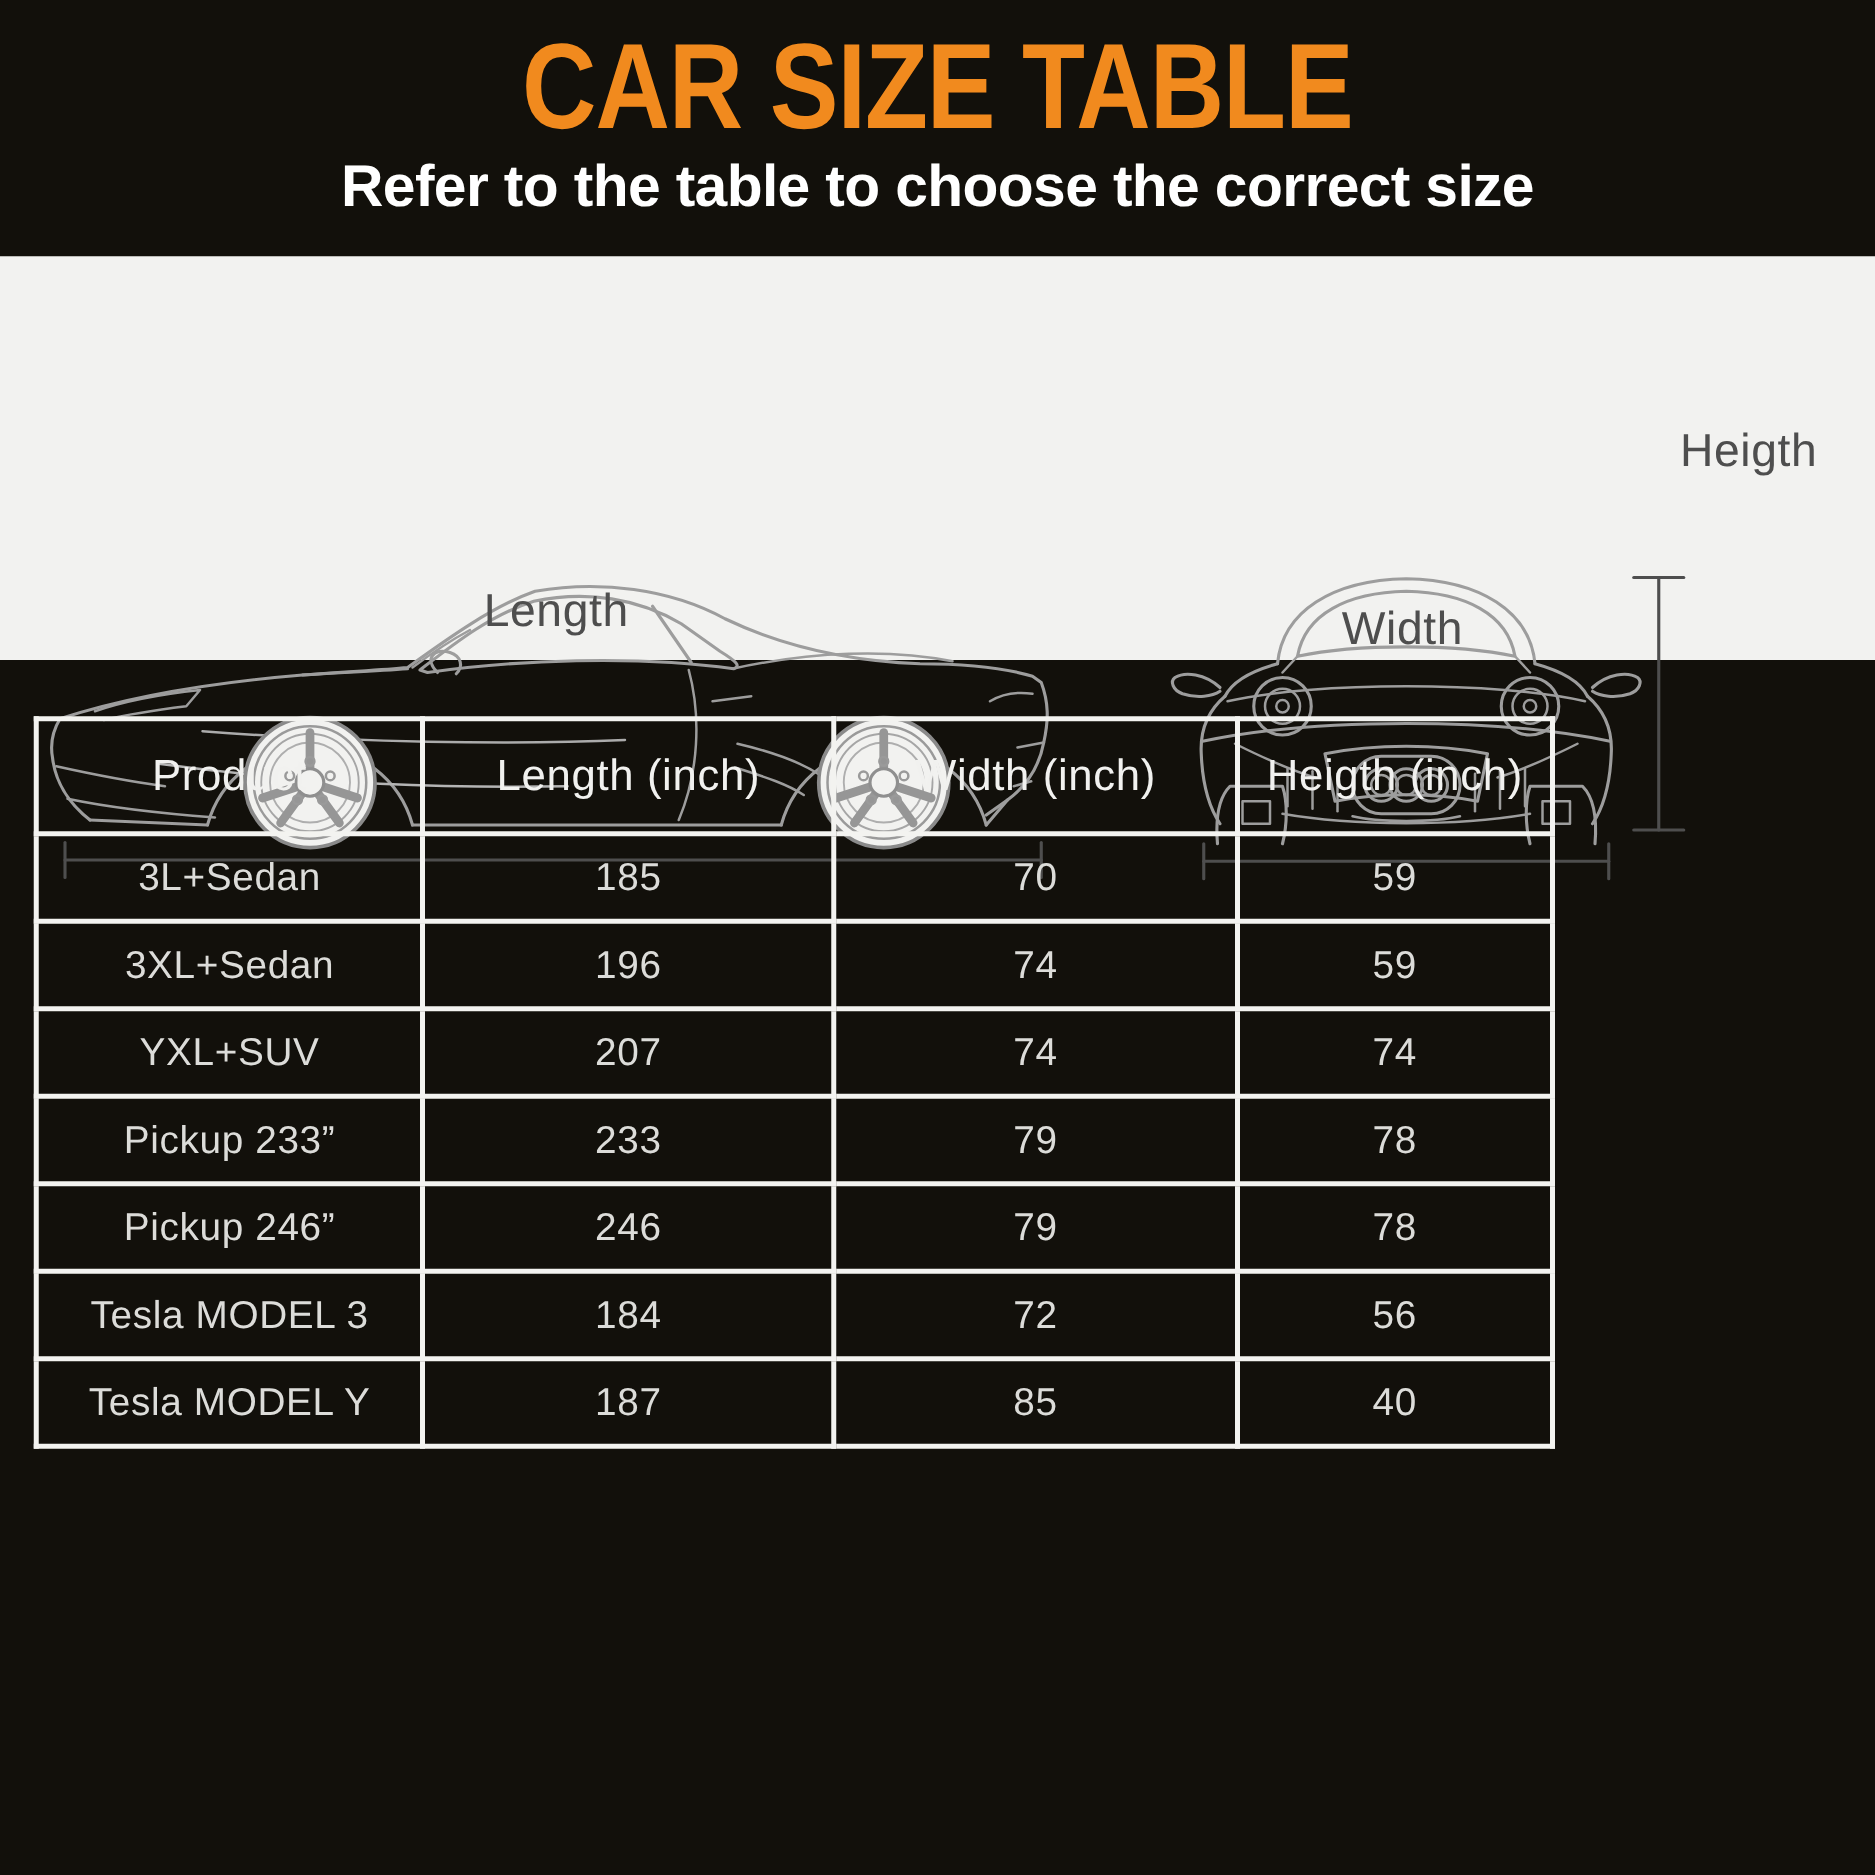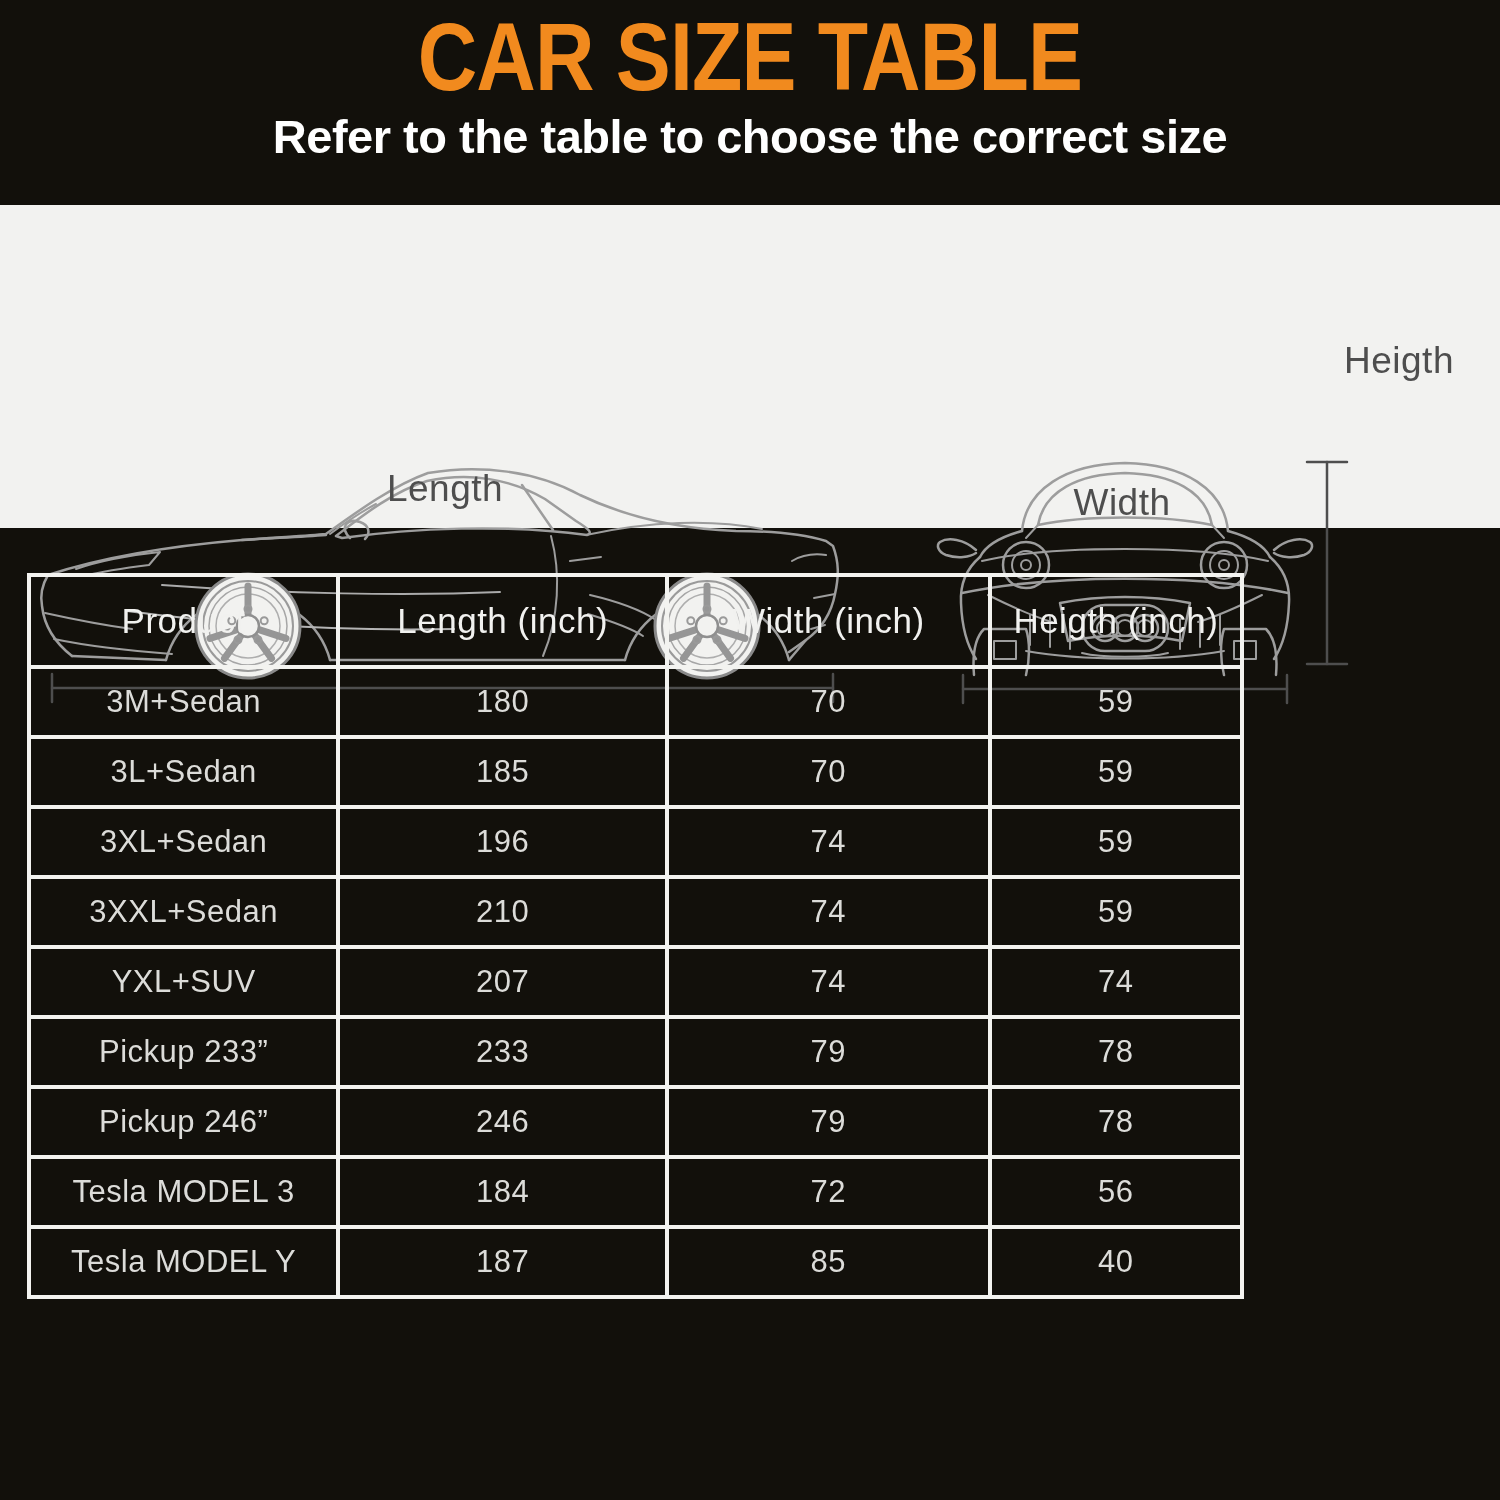--- a/index.html
+++ b/index.html
@@ -15,21 +15,21 @@
   }
   *{box-sizing:border-box;}
   html,body{margin:0;padding:0;background:var(--bg);}
   .page{
     position:relative;width:1500px;height:1500px;overflow:hidden;
     background:var(--bg);
     font-family:"Liberation Sans","DejaVu Sans",sans-serif;
   }
   
   .hero{position:absolute;top:0;left:0;width:100%;height:205px;text-align:center;}
-  .hero h1{margin:8px 0 0;line-height:1;}
+  .hero h1{margin:20px 0 0;line-height:1;}
   .title-inner{
     display:inline-block;
     font-size:97px;font-weight:800;letter-spacing:-1px;
     color:var(--orange);
     transform:scaleX(0.85);transform-origin:center;
     white-space:nowrap;
   }
   .subtitle{
     margin:4px 0 0;
     font-size:47px;font-weight:700;letter-spacing:-0.5px;
@@ -264,44 +264,32 @@
       <thead>
         <tr>
           <th>Product</th>
           <th>Length (inch)</th>
           <th>Width (inch)</th>
           <th>Heigth (inch)</th>
         </tr>
       </thead>
       <tbody>
           <tr>
-            <td>3M+Sedan</td>
-            <td>180</td>
-            <td>70</td>
-            <td>59</td>
-          </tr>
-          <tr>
             <td>3L+Sedan</td>
             <td>185</td>
             <td>70</td>
             <td>59</td>
           </tr>
           <tr>
             <td>3XL+Sedan</td>
             <td>196</td>
             <td>74</td>
             <td>59</td>
           </tr>
           <tr>
-            <td>3XXL+Sedan</td>
-            <td>210</td>
-            <td>74</td>
-            <td>59</td>
-          </tr>
-          <tr>
             <td>YXL+SUV</td>
             <td>207</td>
             <td>74</td>
             <td>74</td>
           </tr>
           <tr>
             <td>Pickup 233”</td>
             <td>233</td>
             <td>79</td>
             <td>78</td>

